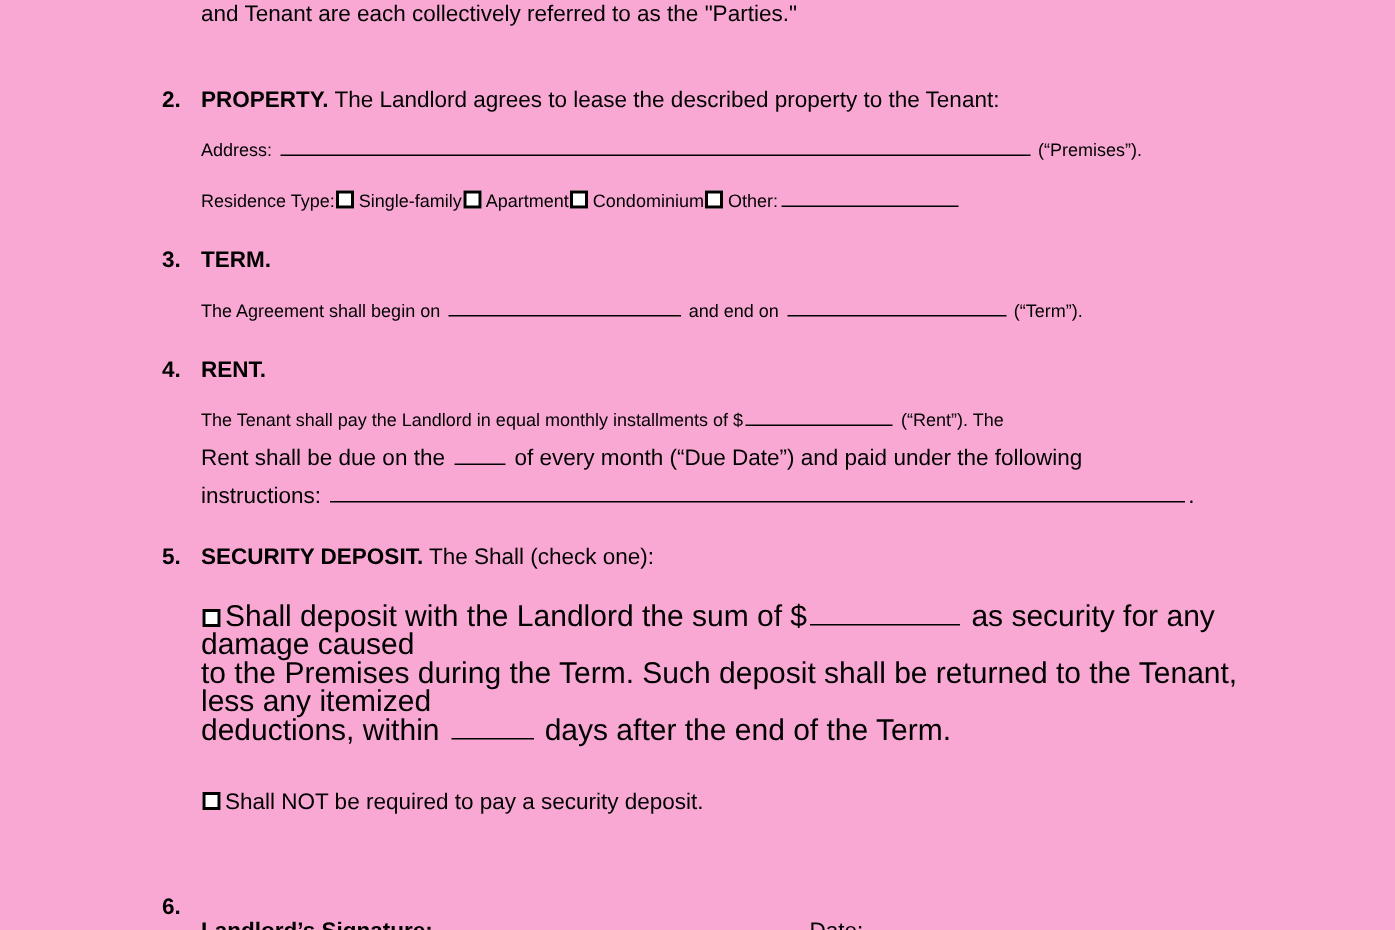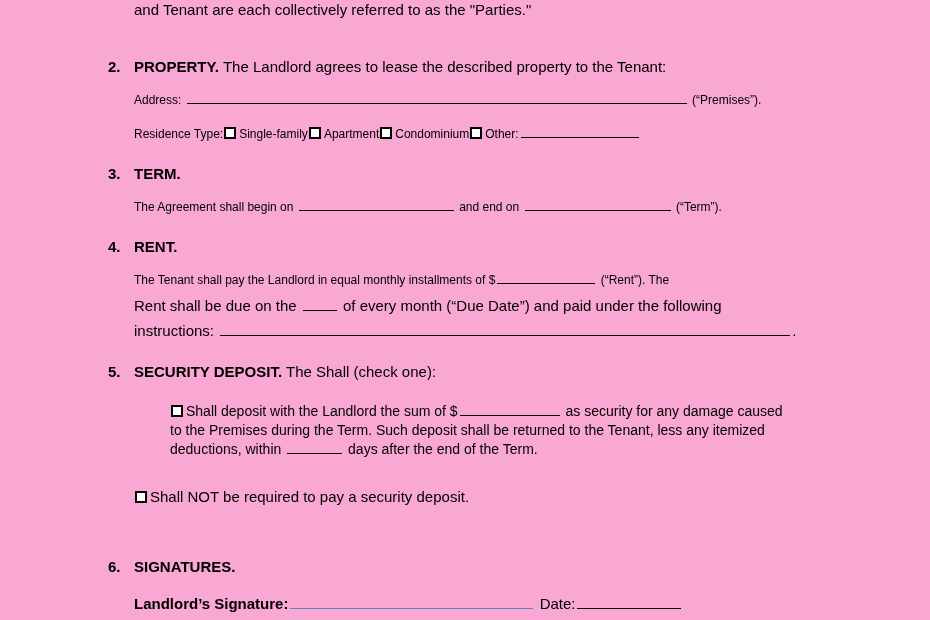--- a/index.html
+++ b/index.html
@@ -90,23 +90,22 @@
     box-sizing: border-box;
   }
   .restype-row {
     white-space: nowrap;
   }
   .para {
     margin-top: 4px;
   }
   .deposit-block {
     margin-top: 20px;
-    font-size: 14px;
+    font-size: 20px;
     line-height: 19px;
-    margin-left: 36px;
   }
   .deposit-block2 {
     margin-top: 28px;
     font-size: 15px;
     line-height: 19px;
   }
   .sig-row {
     margin-top: 16px;
     font-size: 15px;
     line-height: 21px;
@@ -197,23 +196,20 @@
         </div>
         <div class="deposit-block2">
           <span class="checkbox"></span><span>Shall NOT be required to pay a security deposit.</span>
         </div>
       </div>
     </div>
 
     <div class="clause clause-6">
       <div class="num">6.</div>
       <div class="body">
-        <div>
-          <span class="heading">SIGNATURES.</span>
-        </div>
         <div class="sig-row">
           <span>Landlord’s Signature:</span><span class="blank b-sig"></span>
           <span class="lbl-normal">Date:</span><span class="blank b-date"></span>
         </div>
       </div>
     </div>
 
   </div>
 </div>
 

